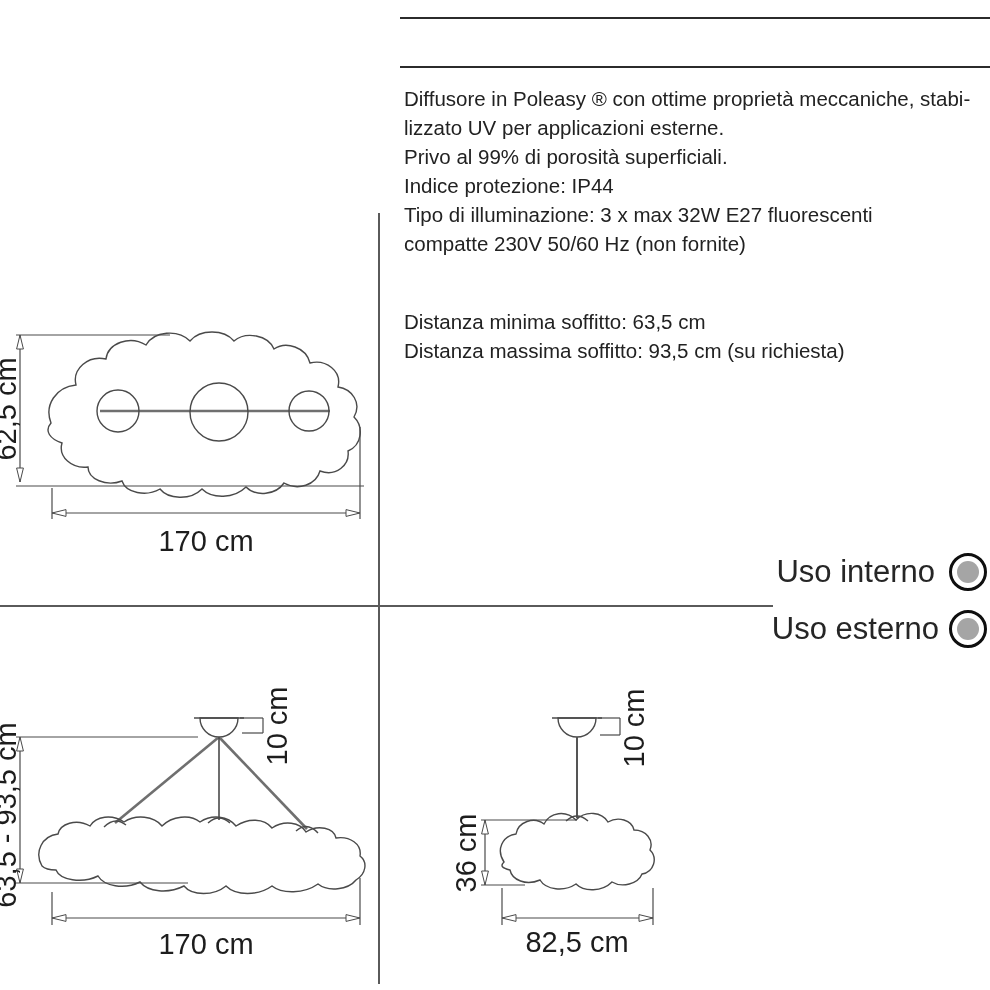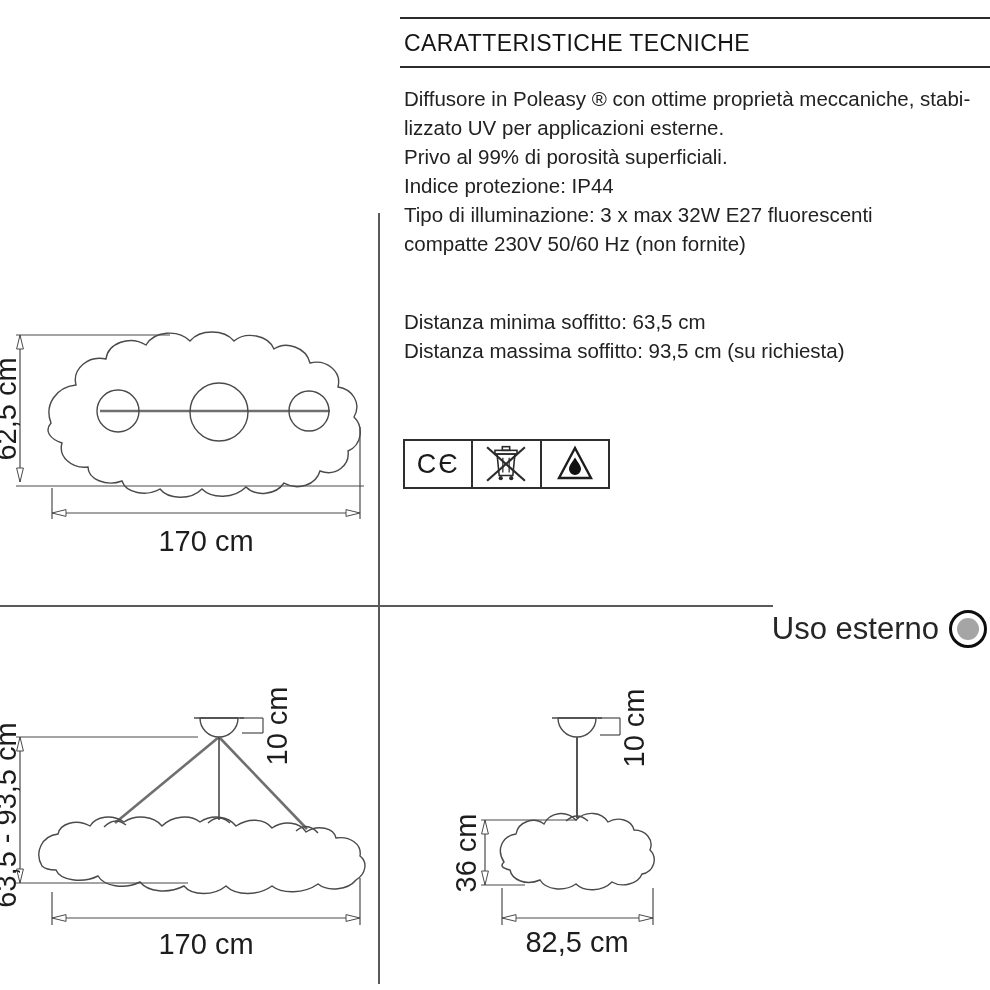--- a/index.html
+++ b/index.html
@@ -43,62 +43,43 @@
 </style>
 </head>
 <body>
 
 <div class="sheet">
 
   <div class="divider" style="left:378px; top:213px; width:2px; height:771px;"></div>
   <div class="divider" style="left:0px; top:605px; width:773px; height:2px;"></div>
 
   <div class="rule" style="left:400px; top:17px; width:590px; height:2px;"></div>
-  <div class="tech-heading">CARATTERISTICHE TECNICHE</div>
   <div class="rule" style="left:400px; top:66px; width:590px; height:2px;"></div>
 
   <div class="spec-block" style="top:84px;">
     <div class="tline">Diffusore in Poleasy ® con ottime proprietà meccaniche, stabi-</div>
     <div class="tline">lizzato UV per applicazioni esterne.</div>
     <div class="tline">Privo al 99% di porosità superficiali.</div>
     <div class="tline">Indice protezione: IP44</div>
     <div class="tline">Tipo di illuminazione: 3 x max 32W E27 fluorescenti</div>
     <div class="tline">compatte 230V 50/60 Hz (non fornite)</div>
   </div>
 
   <div class="spec-block" style="top:307px;">
     <div class="tline">Distanza minima soffitto: 63,5 cm</div>
     <div class="tline">Distanza massima soffitto: 93,5 cm (su richiesta)</div>
   </div>
 
-  <div class="cert-row">
-    <div class="cert-cell">
-      <span class="ce-text">CЄ</span>
-    </div>
-    <div class="cert-cell">
-      <svg width="42" height="42" viewBox="0 0 40 40">
-        <rect x="9.5" y="7" width="21" height="3.5" fill="none" stroke="#2a2a2a" stroke-width="1.5"></rect>
-        <rect x="16.5" y="3.5" width="7" height="3.5" fill="none" stroke="#2a2a2a" stroke-width="1.5"></rect>
-        <path d="M11.5,10.5 L28.5,10.5 L26.5,31 L13.5,31 Z" fill="none" stroke="#2a2a2a" stroke-width="1.5"></path>
-        <line x1="17" y1="14" x2="17" y2="28" stroke="#2a2a2a" stroke-width="1.2"></line>
-        <line x1="23" y1="14" x2="23" y2="28" stroke="#2a2a2a" stroke-width="1.2"></line>
-        <circle cx="15" cy="33.5" r="2" fill="#2a2a2a"></circle>
-        <circle cx="25" cy="33.5" r="2" fill="#2a2a2a"></circle>
-        <line x1="2" y1="4" x2="38" y2="36" stroke="#2a2a2a" stroke-width="2"></line>
-        <line x1="38" y1="4" x2="2" y2="36" stroke="#2a2a2a" stroke-width="2"></line>
-      </svg>
-    </div>
-    <div class="cert-cell">
-      <svg width="40" height="40" viewBox="0 0 40 40">
-        <path d="M20,4 L36,34 L4,34 Z" fill="none" stroke="#1d1d1d" stroke-width="2.4"></path>
-        <path d="M20,13.5 C17,18.5 14,21.5 14,25 A6,6 0 0 0 26,25 C26,21.5 23,18.5 20,13.5 Z" fill="#111"></path>
-      </svg>
-    </div>
+
+  <div class="uso-row" style="top:553px; right:3px;">
+    <span class="uso-label">Uso interno</span>
+    <span class="ind-circle">
+        <span class="ind-inner"></span>
+      </span>
   </div>
-
   <div class="uso-row" style="top:610px; right:3px;gap:10px;">
     <span class="uso-label">Uso esterno</span>
     <span class="ind-circle">
         <span class="ind-inner"></span>
       </span>
   </div>
 
   <svg class="drawing" style="left:0px; top:325px;" width="380" height="245" viewBox="0 0 380 245">
 
     <line class="thin" x1="16" y1="10" x2="170" y2="10"></line>

